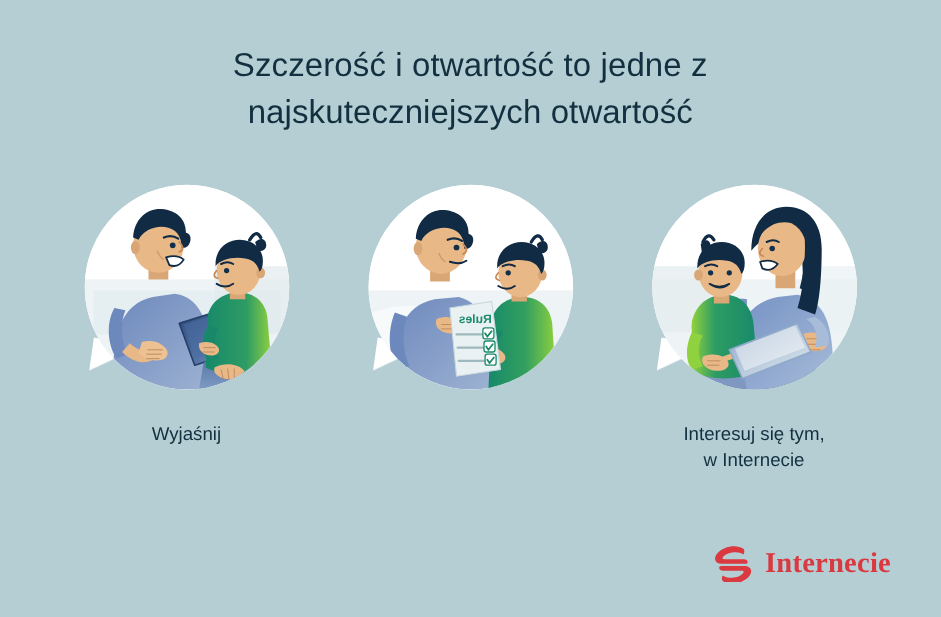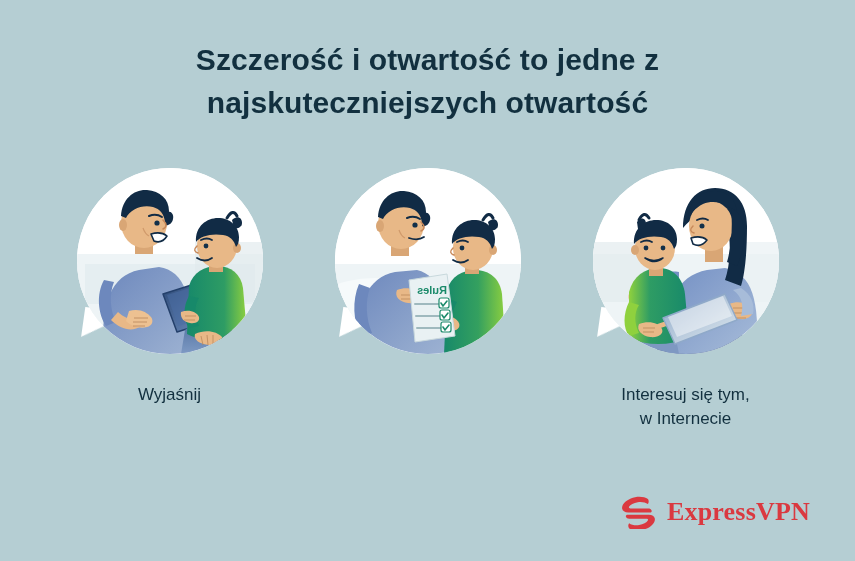--- a/index.html
+++ b/index.html
@@ -25,21 +25,21 @@
 
   
   .title {
     position: absolute;
     left: 0;
     top: 38px;
     width: 855px;
     text-align: center;
     font-size: 30px;
     line-height: 43px;
-    font-weight: 700;
+    font-weight: 400;
     color: #12303f;
     letter-spacing: 0.1px;
   }
   .title .tline { display: block; }
 
   
   .columns {
     position: absolute;
     left: 0;
     top: 160px;
@@ -451,16 +451,16 @@
 
   </div>
 
   <div class="logo">
     <span>
       <svg class="logo-mark" viewBox="0 0 40 36" xmlns="http://www.w3.org/2000/svg">
         <path d="M30.5 4.2 C26.2 1.2 18.6 1.0 12.4 3.6 C6.2 6.2 2.6 10.6 3.2 14.4 C3.6 17.0 6.0 18.5 9.6 18.6 L32.6 18.6 C34.0 18.6 34.8 17.6 34.4 16.3 C34.0 15.0 32.6 14.2 31.0 14.2 L12.0 14.2 C10.6 14.2 10.0 13.4 10.6 12.3 C11.8 10.2 15.4 8.2 19.8 7.6 C24.0 7.0 28.0 7.8 30.4 9.6 C31.6 8.0 31.6 5.6 30.5 4.2 Z" fill="#da3940"></path>
         <path d="M9.0 20.8 C7.6 20.8 6.8 21.8 7.2 23.1 C7.6 24.4 9.0 25.2 10.6 25.2 L29.0 25.2 C30.4 25.2 31.0 26.0 30.4 27.1 C29.2 29.2 25.6 31.2 21.2 31.8 C17.0 32.4 13.0 31.6 10.6 29.8 C9.4 31.4 9.4 33.8 10.5 35.2 C14.8 38.2 22.4 38.4 28.6 35.8 C34.8 33.2 38.4 28.8 37.8 25.0 C37.4 22.4 35.0 20.9 31.4 20.8 Z" fill="#da3940"></path>
       </svg>
     </span>
-    <span class="logo-text">ExpressVPN</span>
+    <span class="logo-text">Internecie</span>
   </div>
 
 </div>
 
 </body></html>

